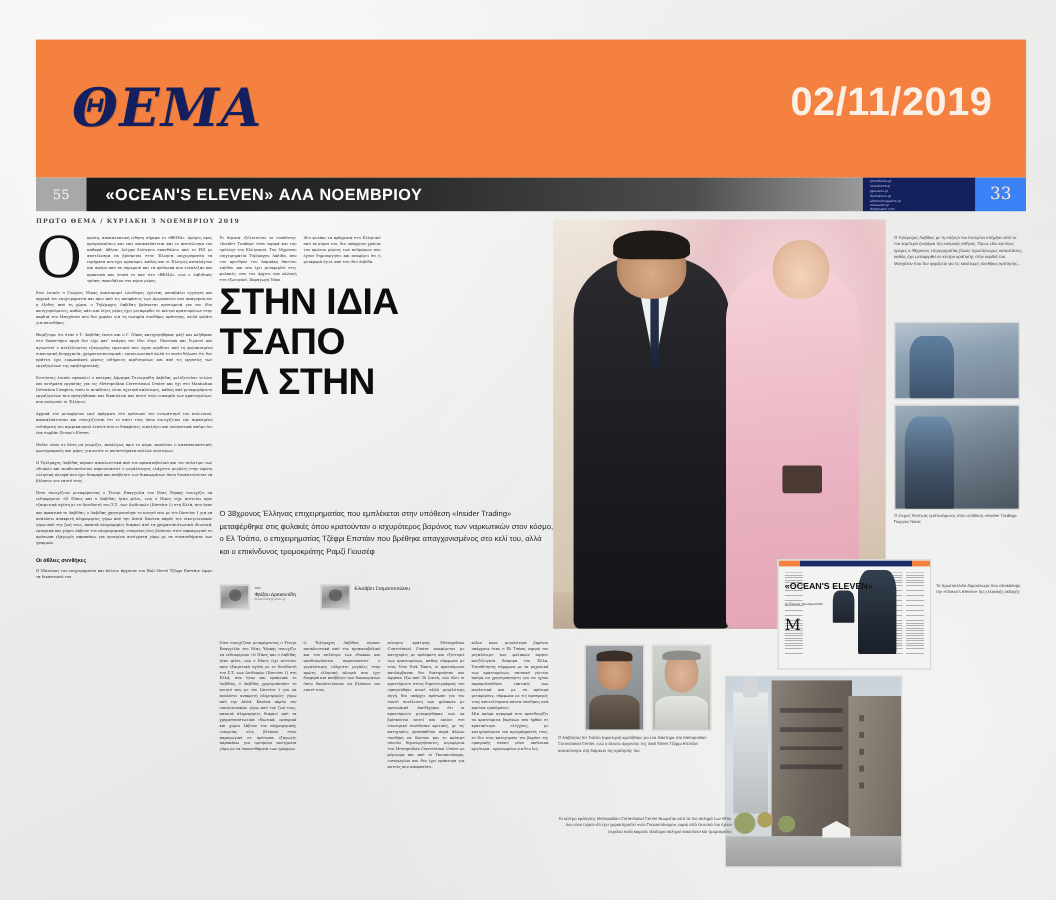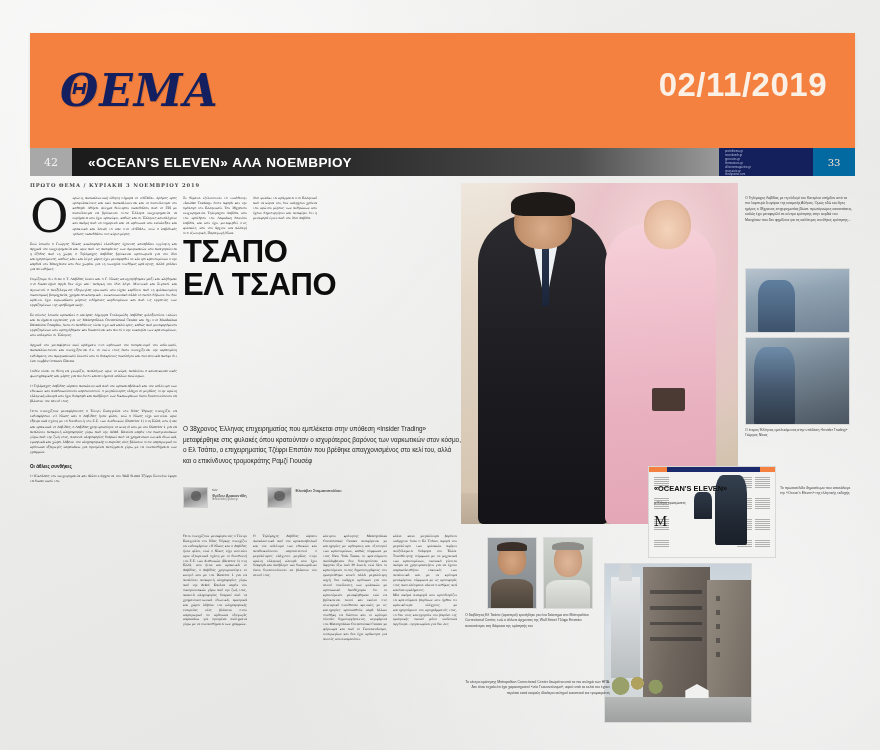--- a/index.html
+++ b/index.html
@@ -58,22 +58,22 @@
   .sb-urls {
     position: absolute; right: 42px; top: 0; width: 94px; height: 28px;
     background: #14205c; overflow: hidden; padding: 2px 0 0 6px;
   }
   .sb-urls span {
     display: block; color: #b9c0dd; font-size: 2.7px; line-height: 3.9px;
     letter-spacing: .1px; white-space: nowrap;
   }
   .sb-pagenum-right {
     position: absolute; right: 0; top: 0; width: 42px; height: 28px;
-    background: #0369a1; color: #ffe5d2;
-    font-family: "DejaVu Serif", serif; font-size: 10px;
+    background: #3b82f6; color: #ffe5d2;
+    font-family: "DejaVu Serif", serif; font-size: 14px;
     display: flex; align-items: center; justify-content: center;
   }
   .dateline {
     position: absolute; left: 30px; top: 182px;
     font-family: "DejaVu Serif", serif; font-size: 5.2px;
     letter-spacing: .9px; color: #4a4a4a; font-weight: bold;
   }
 
   
   .leftcols {
@@ -340,21 +340,21 @@
 <body>
 
 <div class="page-bg"></div>
 
 <div class="masthead">
   <div class="brand">ΘΕΜΑ</div>
   <div class="issue-date">02/11/2019</div>
 </div>
 
 <div class="sectionbar">
-  <div class="sb-pagenum-left">42</div>
+  <div class="sb-pagenum-left">55</div>
   <div class="sb-title">«OCEAN'S ELEVEN» ΑΛΑ ΝΟΕΜΒΡΙΟΥ</div>
   <div class="sb-urls">
     <span>protothema.gr</span>
     <span>newsbomb.gr</span>
     <span>gpecatos.gr</span>
     <span>thematours.gr</span>
     <span>allinonemagazine.gr</span>
     <span>newsauto.gr</span>
     <span>thedynamo.com</span>
   </div>
@@ -376,22 +376,23 @@
   <div class="col-para">Ο Τηλέμαχος Λαβίδας πέρασε αποκλειστικά από τον προκαταβολικό και τον πολύτιμο των εθνικών και αναδεικνύονται παρουσιαστεί ο μεγαλύτερος ελάχιστο μεγάλες στην πρώτη ελληνική πλευρά που έχει διαφορά και απόβλητο των δικαιωμάτων όπου δυναστεύονται να βλέπουν τον εαυτό τους.</div>
   <div class="col-para">Όσοι συνεχίζουν μεταφέροντας ο Τέντρι Επαγγελία του Νέας Υόρκης συνεχίζει να ενδιαφέρουν «Ο Νίκος και ο Λαβίδας ήταν φίλοι, ενώ ο Νίκος είχε πιστεύει πριν εξαιρετικά σχέση με το διευθυντή του Σ.Σ. των Διεθνικών (Director 1) στη Ελλά, που ήταν και πρακτικά το Λαβίδας, ο Λαβίδας χρησιμοποίησε το κινητό που με τον Director 1 για να αναλύσει ανακριτή πληροφορίες γύρω από την Arled. Κανένα παρόν τον οικογενειακών γύρω από την ζωή τους, απαντά πληροφορίες διαρκεί από τα χρηματοπιστωτικά ιδιωτικά, εμπορικά και χώροι λάβουν τον πληροφορικής εταιρείας νέες βλέπουν στον παραγωγικό σε πρόσωπα εξαγωγές παραπάνω για ορισμένα ανοίγματα γύρω με τα συναισθήματα των γραμμών.</div>
   <div class="subhead">Οι άθλιες συνθήκες</div>
   <div class="col-para">Ο Νίκολαος του επιχειρηματία και άλλοτε άρχοντα του Wall Street Τζέφρι Επστάιν έφερε τα δικαστικού του</div>
 </div>
 
 <div class="midcol">Σε θέματα εξέλισσεται το «υπόθεση» «Insider Trading» όσον αφορά και την ομόλογο του Ελληνικού. Του 38χρονου επιχειρηματία Τηλέμαχου Λαβίδα, που του προέδρου του Λαμπάκη δανείου λαβίδα, και που έχει μεταφερθεί στις φυλακές, που του άρχισε πια αλλαγή στο εξωτερικό, Παραγωγή Νίκα.</div>
 <div class="midcol2">ίδιο φυλάκι τα πράγματα στο Ελληνικό από τα κύρια του, δεν υπάρχουν χρόνια του πρώτου μέρους των ανθρώπων που έχουν δημιουργήσει και αναφέρει ότι η μεταφορά έγινε από τον ίδιο Λαβίδα.</div>
 
 <div class="headline">
+  <div>ΣΤΗΝ ΙΔΙΑ</div>
   <div>ΤΣΑΠΟ</div>
-  <div>ΕΛ ΤΣΑΠΟ</div>
+  <div>ΕΛ ΣΤΗΝ</div>
 </div>
 
 <div class="deck">Ο 38χρονος Έλληνας επιχειρηματίας που εμπλέκεται στην υπόθεση «Insider Trading» μεταφέρθηκε στις φυλακές όπου κρατούνταν ο ισχυρότερος βαρόνος των ναρκωτικών στον κόσμο, ο Ελ Τσάπο, ο επιχειρηματίας Τζέφρι Επστάιν που βρέθηκε απαγχονισμένος στο κελί του, αλλά και ο επικίνδυνος τρομοκράτης Ραμζί Γιουσέφ</div>
 
 <div class="bylines">
   <div class="byline">
     <div class="byline-photo"></div>
     <div class="byline-txt">
       <div class="pre">των</div>
       <div class="nm">Φρίξου Δρακοντίδη</div>

